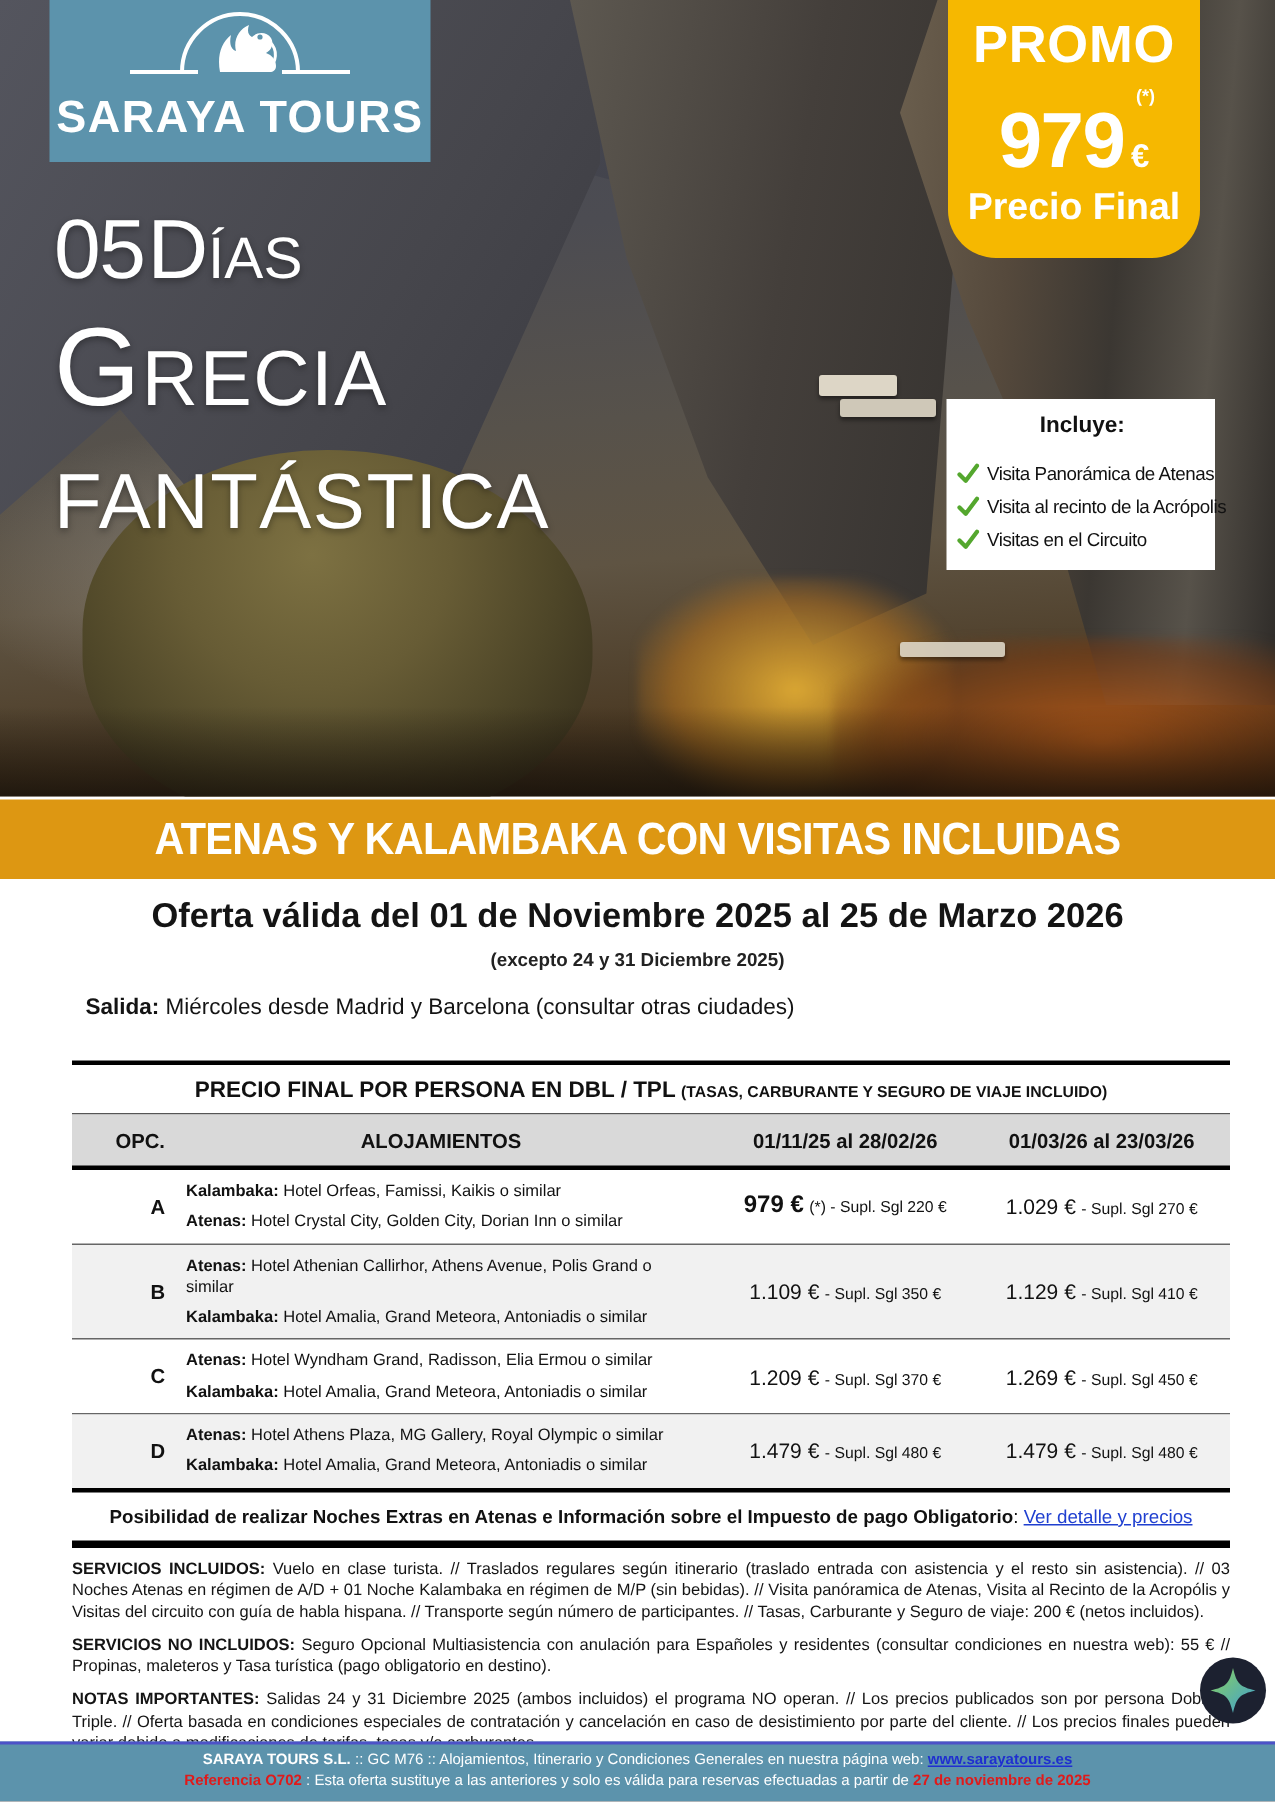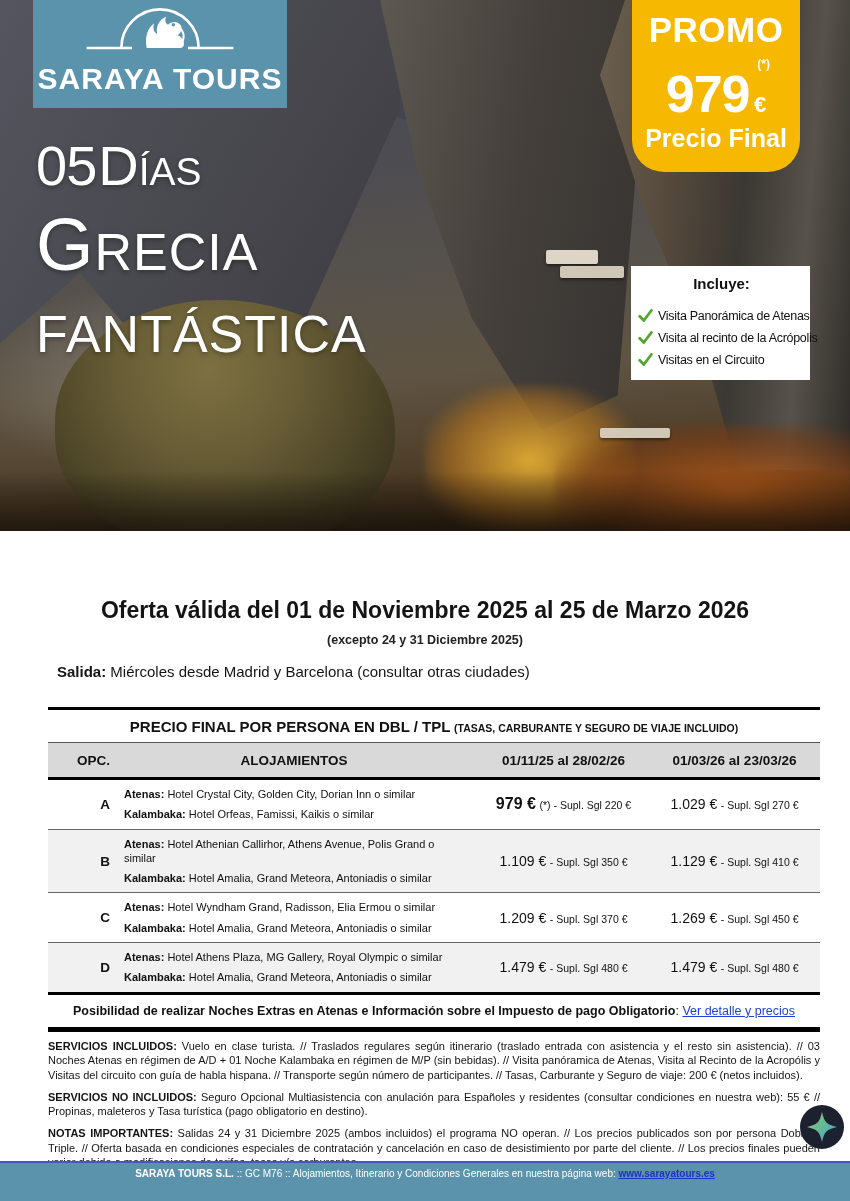--- a/index.html
+++ b/index.html
@@ -186,20 +186,23 @@
       <span>Visita al recinto de la Acrópolis</span>
     </div>
     <div class="inc-item">
       <svg viewBox="0 0 18 18">
           <path d="M2 10 L7 15 L16 3" stroke="#54A72E" stroke-width="3.4" fill="none" stroke-linecap="round" stroke-linejoin="round"></path>
         </svg>
       <span>Visitas en el Circuito</span>
     </div>
   </div>
 
+  <div class="banner">
+    <div class="banner-text">ATENAS Y KALAMBAKA CON VISITAS INCLUIDAS</div>
+  </div>
 
   <div class="offer-h">Oferta válida del 01 de Noviembre 2025 al 25 de Marzo 2026</div>
   <div class="offer-sub">(excepto 24 y 31 Diciembre 2025)</div>
   <div class="salida">
     <b>Salida:</b>
     <span>Miércoles desde Madrid y Barcelona (consultar otras ciudades)</span>
   </div>
 
   <div class="ptable">
     <div class="tt">
@@ -209,22 +212,22 @@
     <div class="thead">
       <div class="col-opc">OPC.</div>
       <div class="col-hotels">ALOJAMIENTOS</div>
       <div class="col-p">01/11/25 al 28/02/26</div>
       <div class="col-p">01/03/26 al 23/03/26</div>
     </div>
 
     <div class="trow">
       <div class="col-opc">A</div>
       <div class="col-hotels">
+        <div class="hotel-line"><b>Kalambaka:</b> <span>Hotel Orfeas, Famissi, Kaikis o similar</span></div>
         <div class="hotel-line"><b>Atenas:</b> <span>Hotel Crystal City, Golden City, Dorian Inn o similar</span></div>
-        <div class="hotel-line"><b>Kalambaka:</b> <span>Hotel Orfeas, Famissi, Kaikis o similar</span></div>
       </div>
       <div class="col-p"><span class="pm big">979 €</span> <span class="ps">(*) - Supl. Sgl 220 €</span></div>
       <div class="col-p"><span class="pm">1.029 €</span> <span class="ps">- Supl. Sgl 270 €</span></div>
     </div>
 
     <div class="trow alt">
       <div class="col-opc">B</div>
       <div class="col-hotels">
         <div class="hotel-line"><b>Atenas:</b> <span>Hotel Athenian Callirhor, Athens Avenue, Polis Grand o similar</span></div>
         <div class="hotel-line"><b>Kalambaka:</b> <span>Hotel Amalia, Grand Meteora, Antoniadis o similar</span></div>
@@ -277,15 +280,20 @@
       <path d="M23 8 C25.5 18.5 27.5 20.5 38 23 C27.5 25.5 25.5 27.5 23 38 C20.5 27.5 18.5 25.5 8 23 C18.5 20.5 20.5 18.5 23 8 Z" fill="url(#starg)"></path>
     </svg>
   </div>
 
   <div class="footer">
     <div class="f1">
       <b>SARAYA TOURS S.L.</b>
       <span>:: GC M76 ::  Alojamientos, Itinerario y Condiciones Generales en nuestra página web:</span>
       <a class="link">www.sarayatours.es</a>
     </div>
+    <div class="f2">
+      <span class="ref-red">Referencia O702</span>
+      <span>: Esta oferta sustituye a las anteriores y solo es válida para reservas efectuadas a partir de</span>
+      <span class="ref-red">27 de noviembre de 2025</span>
+    </div>
   </div>
 
 </div>
 
 </body></html>

